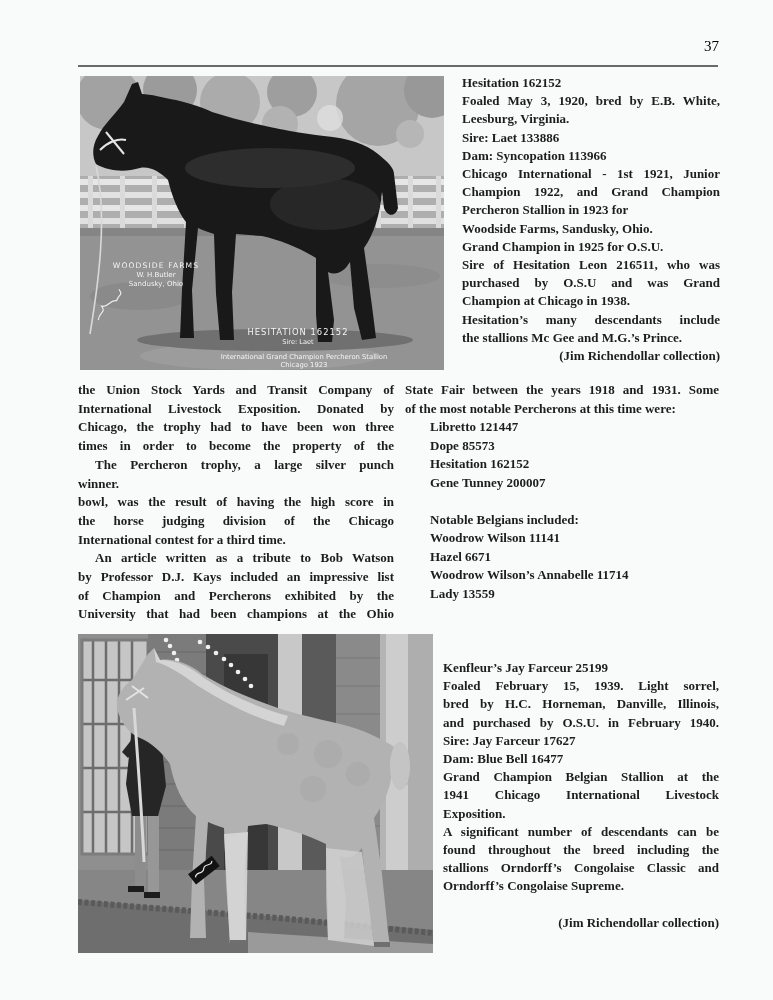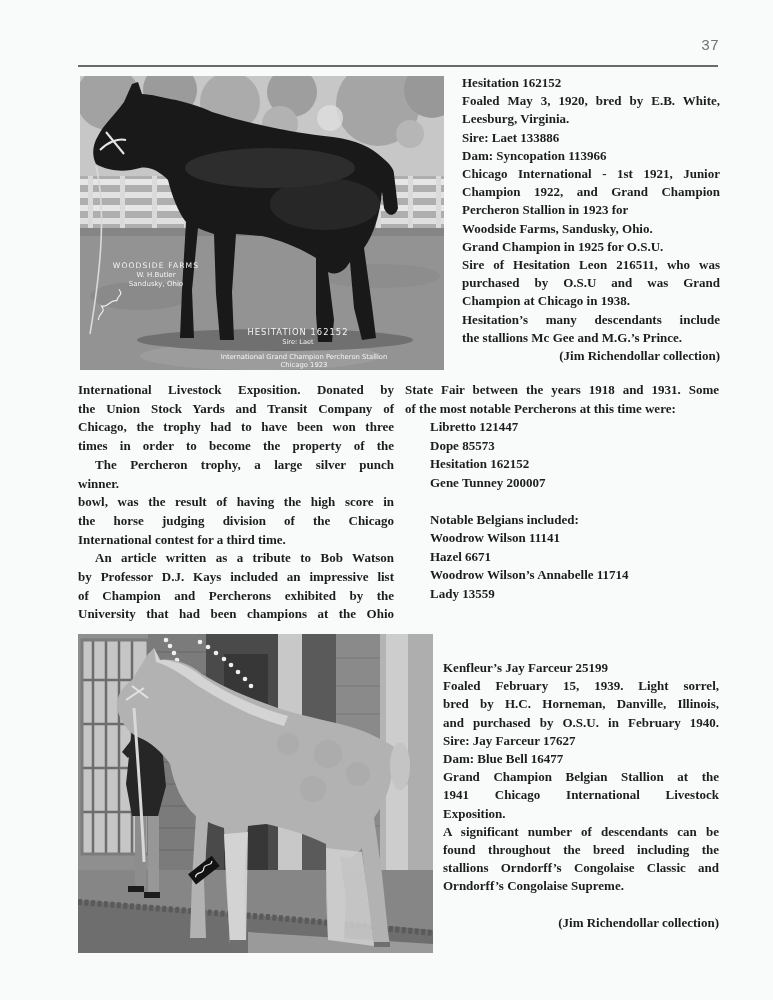--- a/index.html
+++ b/index.html
@@ -1,21 +1,21 @@
 <!DOCTYPE html>
 <html><head>
 <meta charset="utf-8">
 <style>
   html,body{margin:0;padding:0;background:#e8e8e8;}
   .page{
     position:relative;width:773px;height:1000px;margin:0 auto;
     background:#f9fafa;color:#1d1d1d;overflow:hidden;
     font-family:"Liberation Serif","DejaVu Serif",serif;
   }
-  .page-number{position:absolute;top:38px;right:54px;font-size:15px;color:#737373;font-family:Liberation Mono, monospace;}
+  .page-number{position:absolute;top:38px;right:54px;font-size:15px;color:#000000;}
   .top-rule{position:absolute;left:78px;top:65px;width:640px;height:2px;background:#6a6a6a;}
   .photo{position:absolute;border-radius:14px;}
   .photo svg{display:block;width:100%;height:100%;}
   .photo1{left:80px;top:76px;width:364px;height:294px;}
   .photo2{left:78px;top:634px;width:355px;height:319px;}
   .textblock{position:absolute;font-weight:bold;font-size:13px;line-height:18.2px;}
   .block1{left:462px;top:74px;width:258px;}
   .col-left{left:78px;top:381px;width:316px;line-height:18.7px;}
   .col-right{left:405px;top:381px;width:314px;line-height:18.5px;}
   .block2{left:443px;top:659px;width:276px;}
@@ -116,22 +116,22 @@
       <div class="line">Grand Champion in 1925 for O.S.U.</div>
       <div class="line j">Sire of Hesitation Leon 216511, who was</div>
       <div class="line j">purchased by O.S.U and was Grand</div>
       <div class="line">Champion at Chicago in 1938.</div>
       <div class="line j">Hesitation’s many descendants include</div>
       <div class="line">the stallions Mc Gee and M.G.’s Prince.</div>
       <div class="line r">(Jim Richendollar collection)</div>
     </div>
 
   <div class="textblock col-left">
+      <div class="line j">the Union Stock Yards and Transit Company of</div>
       <div class="line j">International Livestock Exposition. Donated by</div>
-      <div class="line j">the Union Stock Yards and Transit Company of</div>
       <div class="line j">Chicago, the trophy had to have been won three</div>
       <div class="line j">times in order to become the property of the</div>
       <div class="line j in">The Percheron trophy, a large silver punch</div>
       <div class="line">winner.</div>
       <div class="line j">bowl, was the result of having the high score in</div>
       <div class="line j">the horse judging division of the Chicago</div>
       <div class="line">International contest for a third time.</div>
       <div class="line j in">An article written as a tribute to Bob Watson</div>
       <div class="line j">by Professor D.J. Kays included an impressive list</div>
       <div class="line j">of Champion and Percherons exhibited by the</div>

